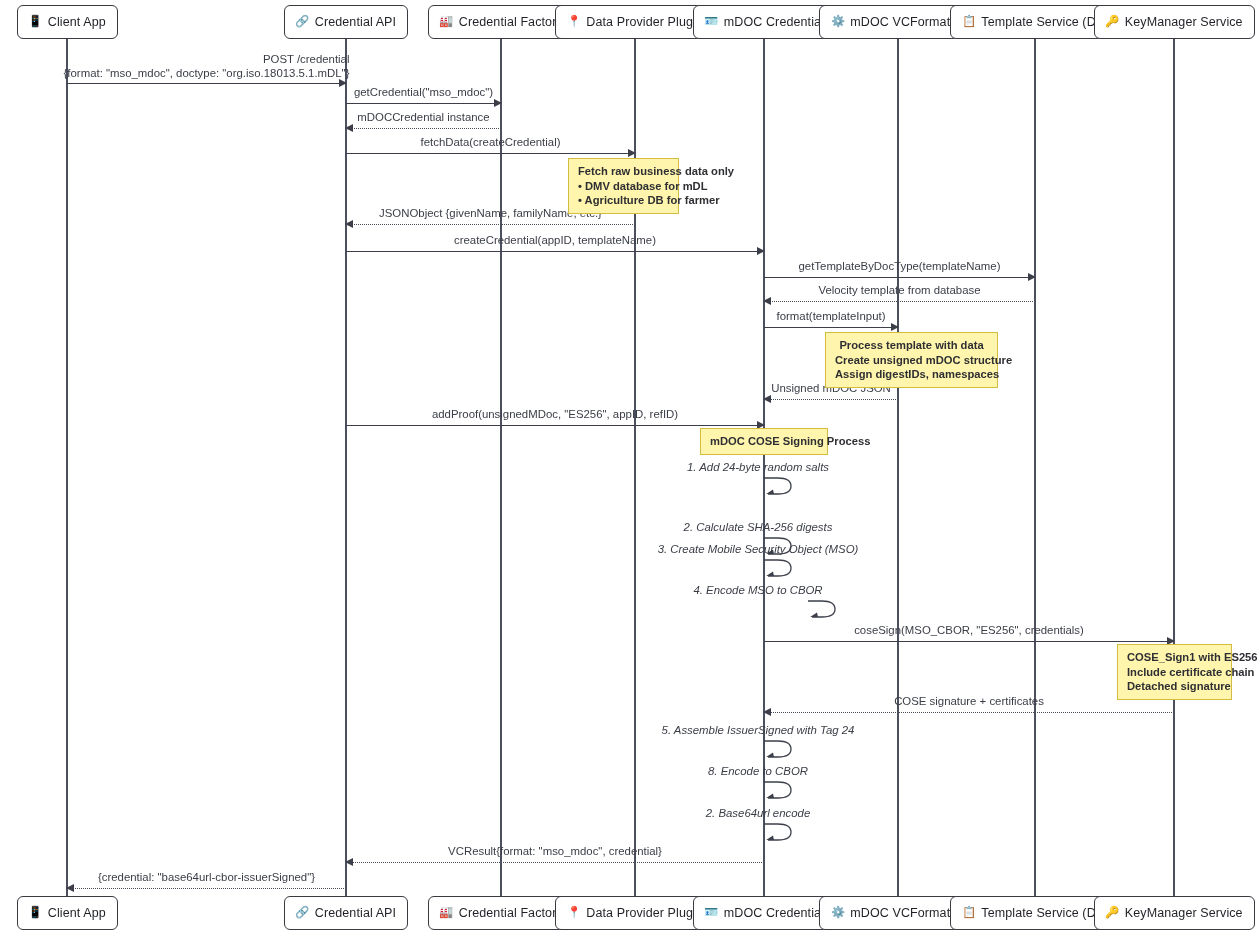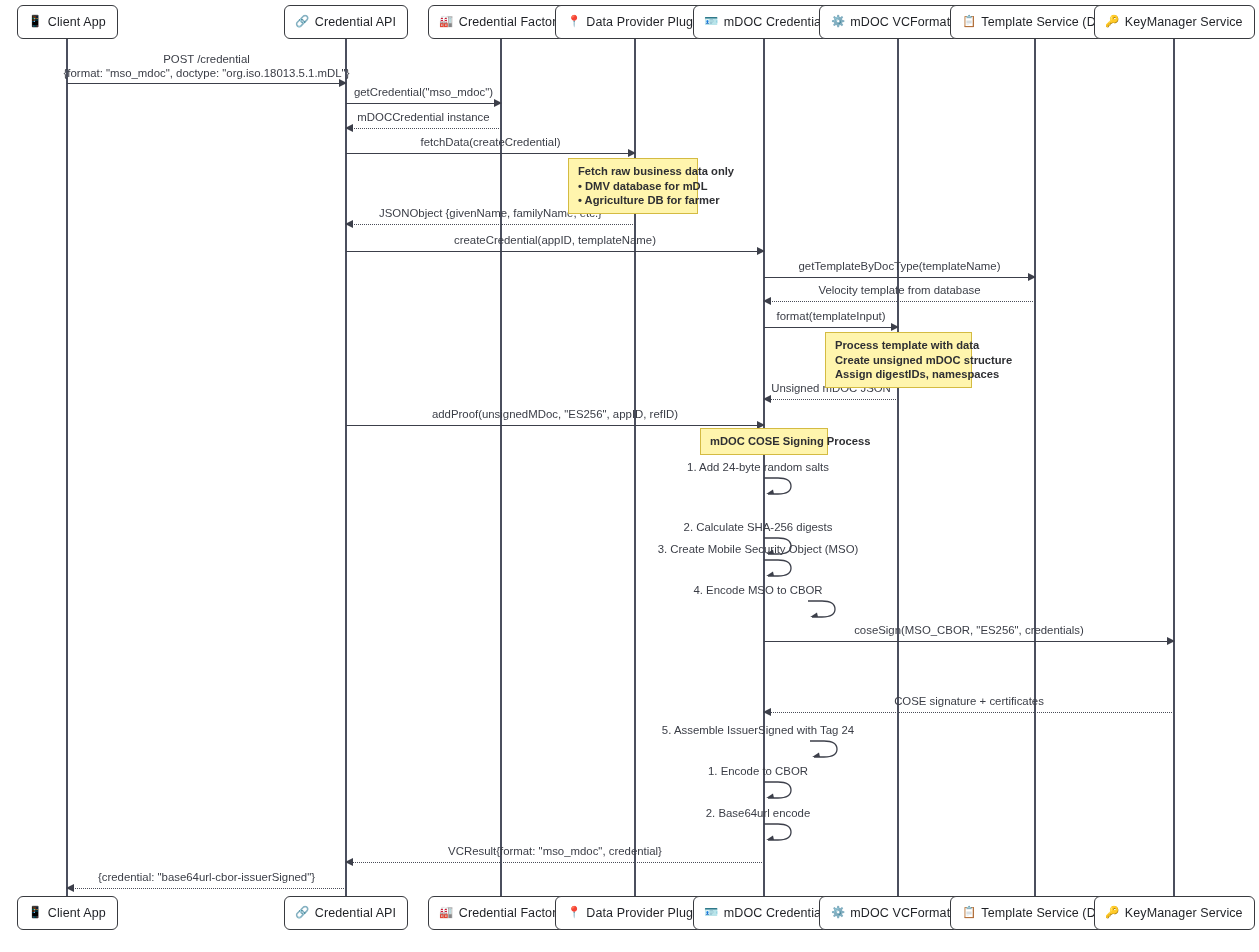--- a/index.html
+++ b/index.html
@@ -80,29 +80,30 @@
     border-right: 8px solid #3c3f4a;
   }
   .msg .label {
     position: absolute;
     left: 50%;
     transform: translateX(-50%);
     bottom: 4px;
     font-size: 11.4px;
     color: #3a3d46;
     white-space: nowrap;
-    text-align: center;
+    text-align: right;
     line-height: 14px;
     font-family: "Liberation Sans", sans-serif;
   }
   .msg .label.two-line { bottom: 3px; }
   
   .selfloop {
     position: absolute;
     z-index: 3;
+    font-style: italic;
   }
   .selfloop svg { display: block; overflow: visible; }
   .selfloop .label {
     position: absolute;
     bottom: 100%;
     left: -6px;
     transform: translateX(-50%);
     margin-bottom: 3px;
     font-size: 11.4px;
     color: #3a3d46;
@@ -296,37 +297,38 @@
       </svg>
       <div class="label">3. Create Mobile Security Object (MSO)</div>
     </div>
     <div class="selfloop" style="left: 764px; top: 599px; padding-left: 44px;">
       <svg width="34" height="22" viewBox="0 0 34 22">
         <path d="M0 2 L14 2 Q27 2 27 10 Q27 18 14 18 L4 18" fill="none" stroke="#3c3f4a" stroke-width="1.3"></path>
         <path d="M10 18 L2.2 18 L9 13.6 Z" fill="#3c3f4a"></path>
       </svg>
       <div class="label">4. Encode MSO to CBOR</div>
     </div>
-    <div class="selfloop" style="left: 764px; top: 739px; padding-left: 46px;">
+    <div class="selfloop" style="left: 764px; top: 739px;">
       <svg width="34" height="22" viewBox="0 0 34 22">
         <path d="M0 2 L14 2 Q27 2 27 10 Q27 18 14 18 L4 18" fill="none" stroke="#3c3f4a" stroke-width="1.3"></path>
         <path d="M10 18 L2.2 18 L9 13.6 Z" fill="#3c3f4a"></path>
       </svg>
       <div class="label">5. Assemble IssuerSigned with Tag 24</div>
     </div>
     <div class="selfloop" style="left: 764px; top: 780px;">
       <svg width="34" height="22" viewBox="0 0 34 22">
         <path d="M0 2 L14 2 Q27 2 27 10 Q27 18 14 18 L4 18" fill="none" stroke="#3c3f4a" stroke-width="1.3"></path>
         <path d="M10 18 L2.2 18 L9 13.6 Z" fill="#3c3f4a"></path>
       </svg>
-      <div class="label">1. Encode to CBOR</div>
+      <div class="label">8. Encode to CBOR</div>
     </div>
     <div class="selfloop" style="left: 764px; top: 822px;">
       <svg width="34" height="22" viewBox="0 0 34 22">
         <path d="M0 2 L14 2 Q27 2 27 10 Q27 18 14 18 L4 18" fill="none" stroke="#3c3f4a" stroke-width="1.3"></path>
         <path d="M10 18 L2.2 18 L9 13.6 Z" fill="#3c3f4a"></path>
       </svg>
       <div class="label">2. Base64url encode</div>
     </div>
-    <div class="note" style="left: 568px; top: 158px; width: 130px;">Fetch raw business data only<br>• DMV database for mDL<br>• Agriculture DB for farmer</div>
-    <div class="note" style="left: 825px; top: 332px; width: 147px;">Process template with data<br>Create unsigned mDOC structure<br>Assign digestIDs, namespaces</div>
+    <div class="note" style="left: 568px; top: 158px; width: 111px;">Fetch raw business data only<br>• DMV database for mDL<br>• Agriculture DB for farmer</div>
+    <div class="note" style="left: 825px; top: 332px; width: 173px;">Process template with data<br>Create unsigned mDOC structure<br>Assign digestIDs, namespaces</div>
     <div class="note" style="left: 700px; top: 428px; width: 128px;">mDOC COSE Signing Process</div>
+    <div class="note" style="left: 1117px; top: 644px; width: 115px;">COSE_Sign1 with ES256<br>Include certificate chain<br>Detached signature</div>
   </div>
 
 </body></html>

